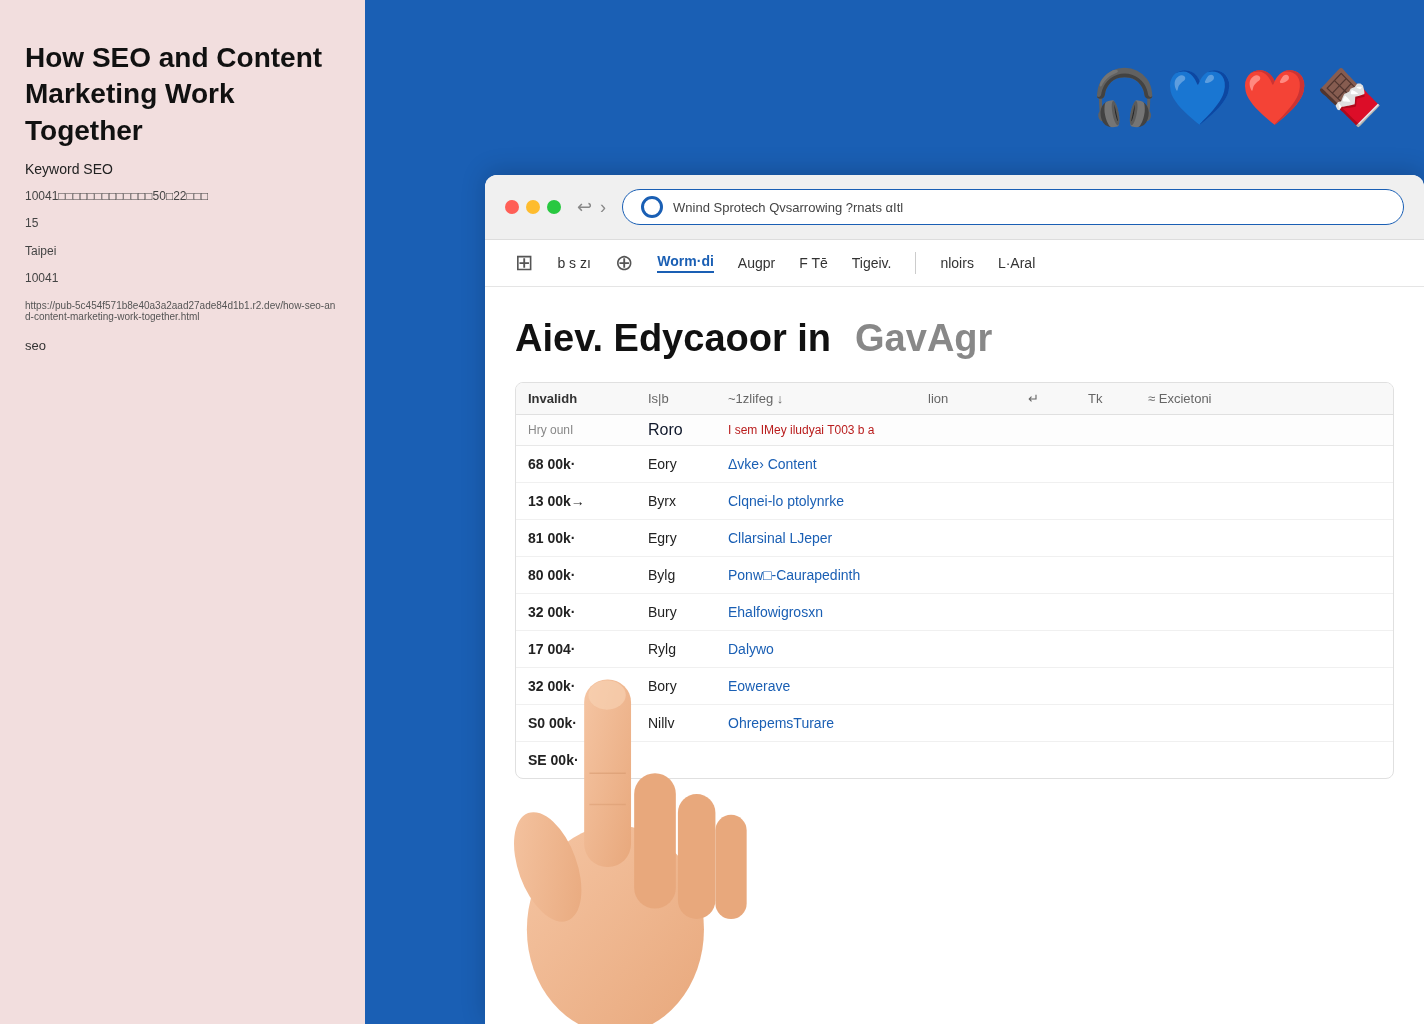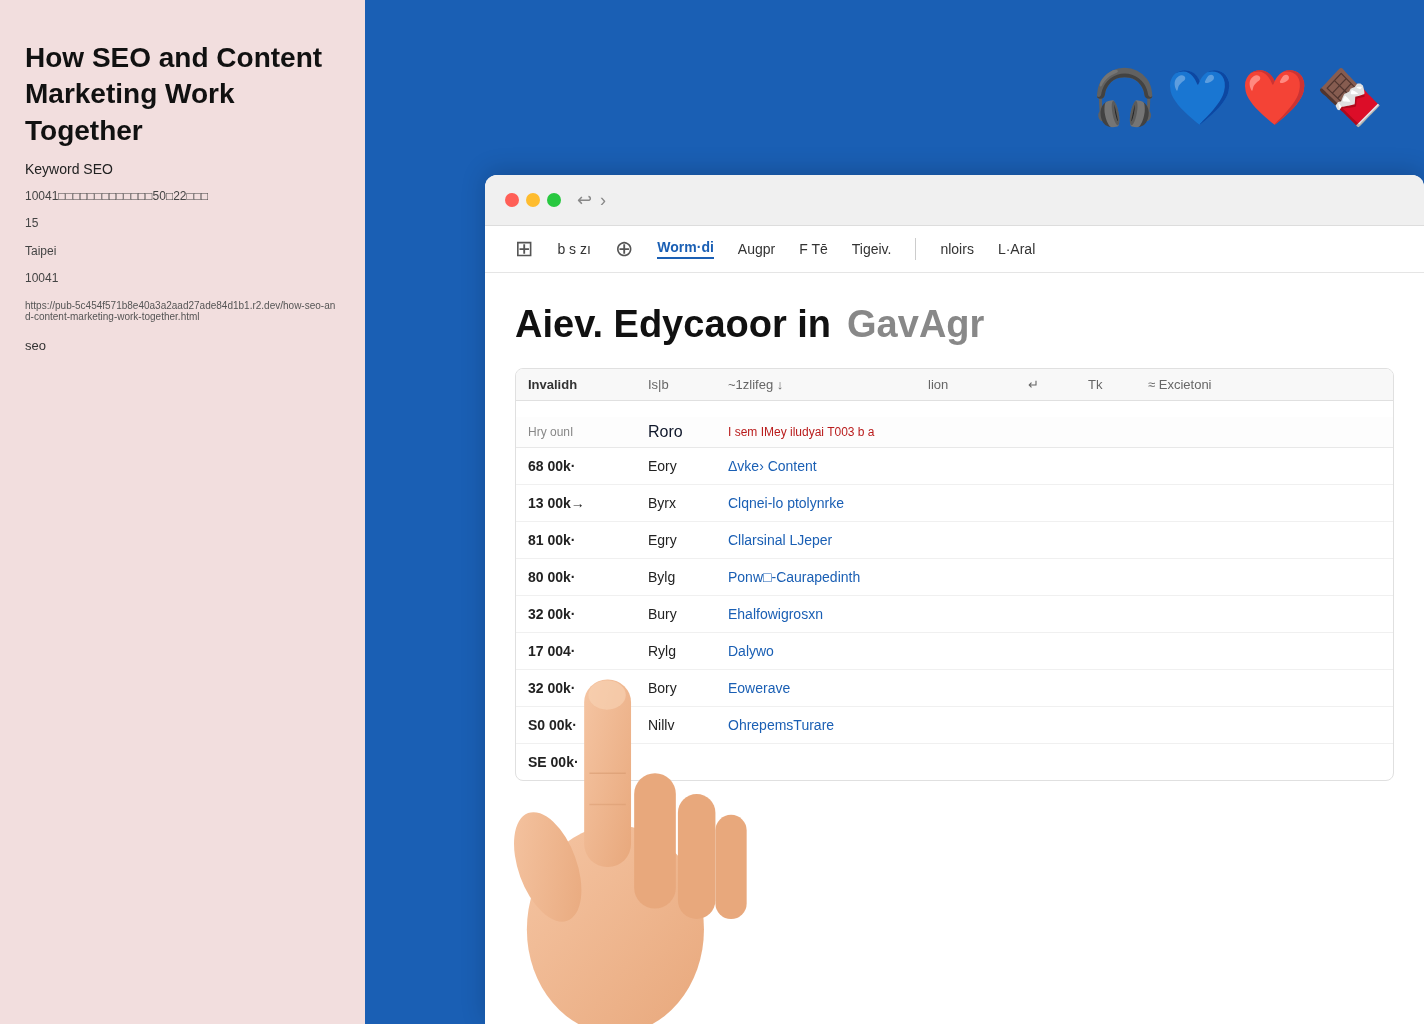--- a/index.html
+++ b/index.html
@@ -261,21 +261,21 @@
 
     
     .hand-svg {
       width: 100%;
       height: 100%;
     }
 
     .page-header-row {
       display: flex;
       align-items: flex-start;
-      gap: 4px;
+      gap: 12px;
     }
   </style>
 </head>
 <body>
 
 <div class="sidebar">
   <div class="sidebar-title">How SEO and Content Marketing Work Together</div>
   <div class="sidebar-label">Keyword SEO</div>
   <div class="sidebar-meta">10041□□□□□□□□□□□□□50□22□□□</div>
   <div class="sidebar-meta">15</div>
@@ -303,20 +303,24 @@
         <div class="traffic-light tl-red"></div>
         <div class="traffic-light tl-yellow"></div>
         <div class="traffic-light tl-green"></div>
       </div>
 
       <div class="browser-nav">
         <span style="cursor:pointer; font-size:18px; color:#888;">↩</span>
         <span style="cursor:pointer; font-size:18px; color:#888;">›</span>
       </div>
 
+      <div class="address-bar">
+        <div class="address-circle"></div>
+        <span class="address-text">Wnind Sprotech  Qvsarrowing  ?rnats  αItl</span>
+      </div>
     </div>
 
     <div class="app-toolbar">
       <span class="toolbar-icon">⊞</span>
       <span class="toolbar-item">b s zı</span>
       <span class="toolbar-icon">⊕</span>
       <span class="toolbar-item active">Worm·di</span>
       <span class="toolbar-item">Augpr</span>
       <span class="toolbar-item">F Tē</span>
       <span class="toolbar-item">Tigeiv.</span>
@@ -352,21 +356,21 @@
             <span>↵</span>
           </div>
           <div class="th-cell">
             <span>Tk</span>
           </div>
           <div class="th-cell" style="grid-column: span 2;">
             <span>≈ Excietoni</span>
           </div>
         </div>
 
-        <div style="display:grid; grid-template-columns: 120px 80px 200px 100px 60px 60px 60px 200px; background:#fdfdfd; border-bottom:1px solid #e8e8e8; padding:6px 0;margin-top:16px;">
+        <div style="display:grid; grid-template-columns: 120px 80px 200px 100px 60px 60px 60px 200px; background:#fdfdfd; border-bottom:1px solid #e8e8e8; padding:6px 0;">
           <div class="th-cell" style="font-size:12px; color:#888;">Hry ounI</div>
           <div class="th-cell" style="font-size:16px; color:#0f172a;">Roro</div>
           <div class="th-cell" style="font-size:12px; color:#b91c1c;">I sem IMey iludyai T003 b a</div>
           <div class="th-cell"></div>
           <div class="th-cell"></div>
           <div class="th-cell"></div>
           <div class="th-cell"></div>
           <div class="th-cell"></div>
         </div>
 

